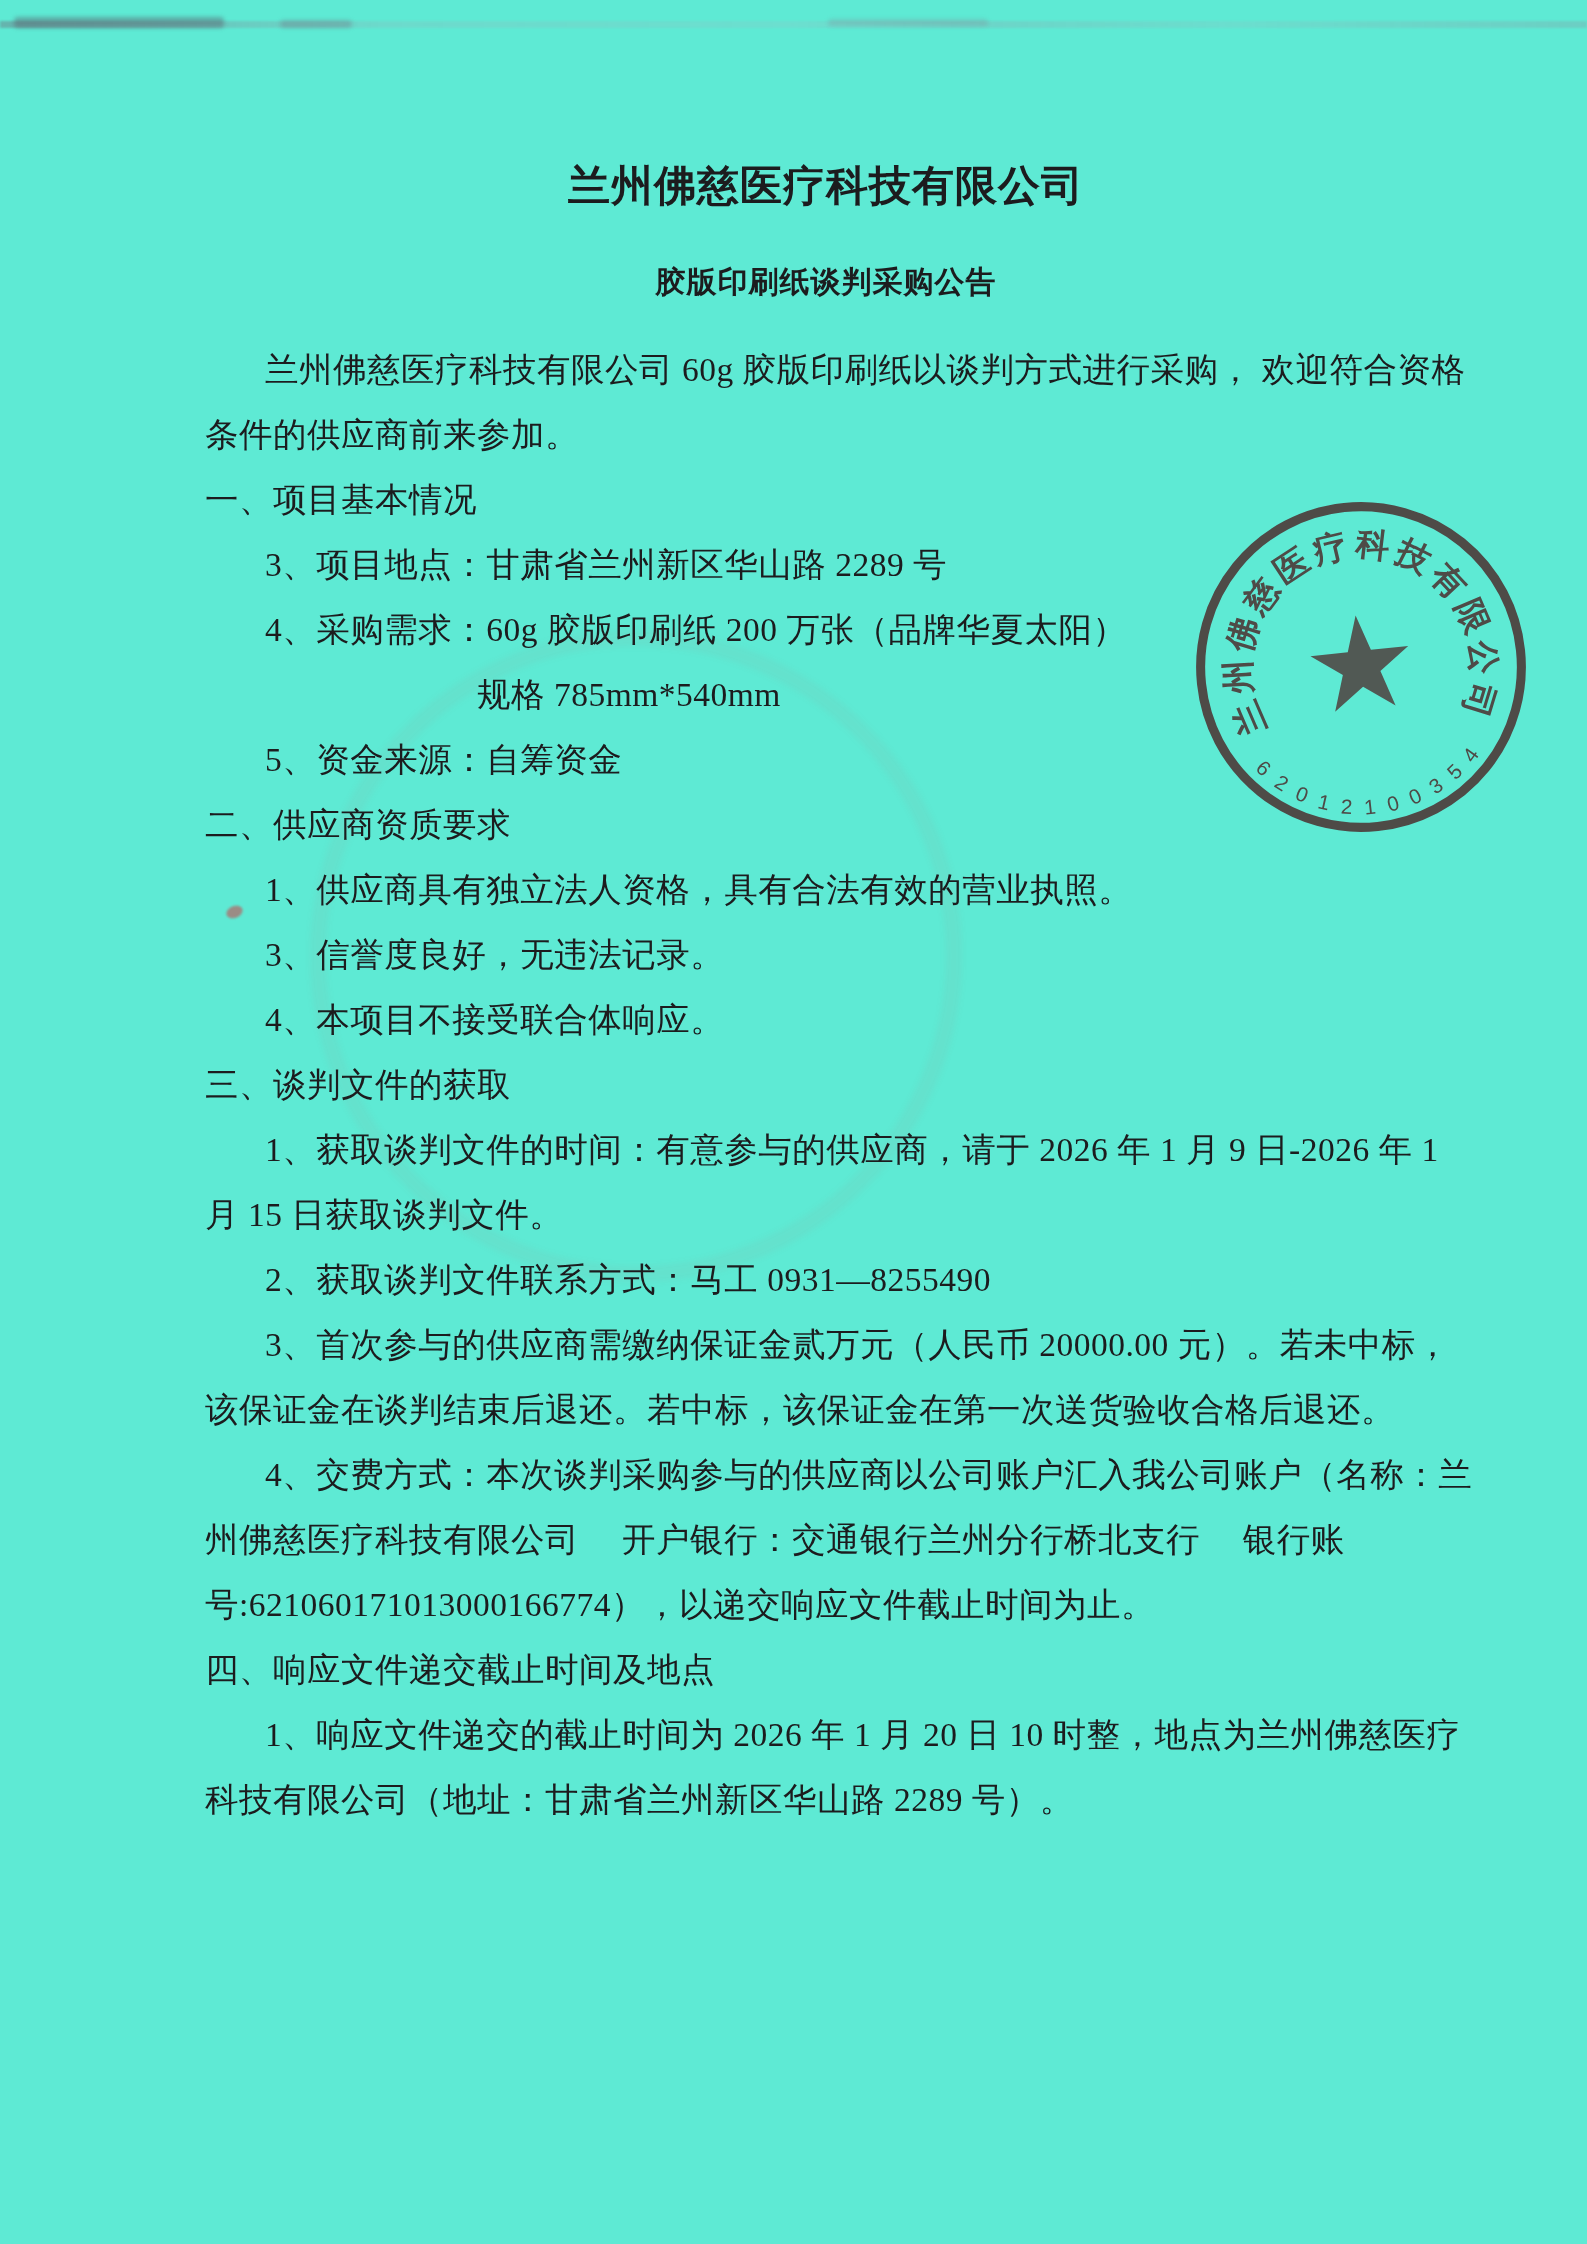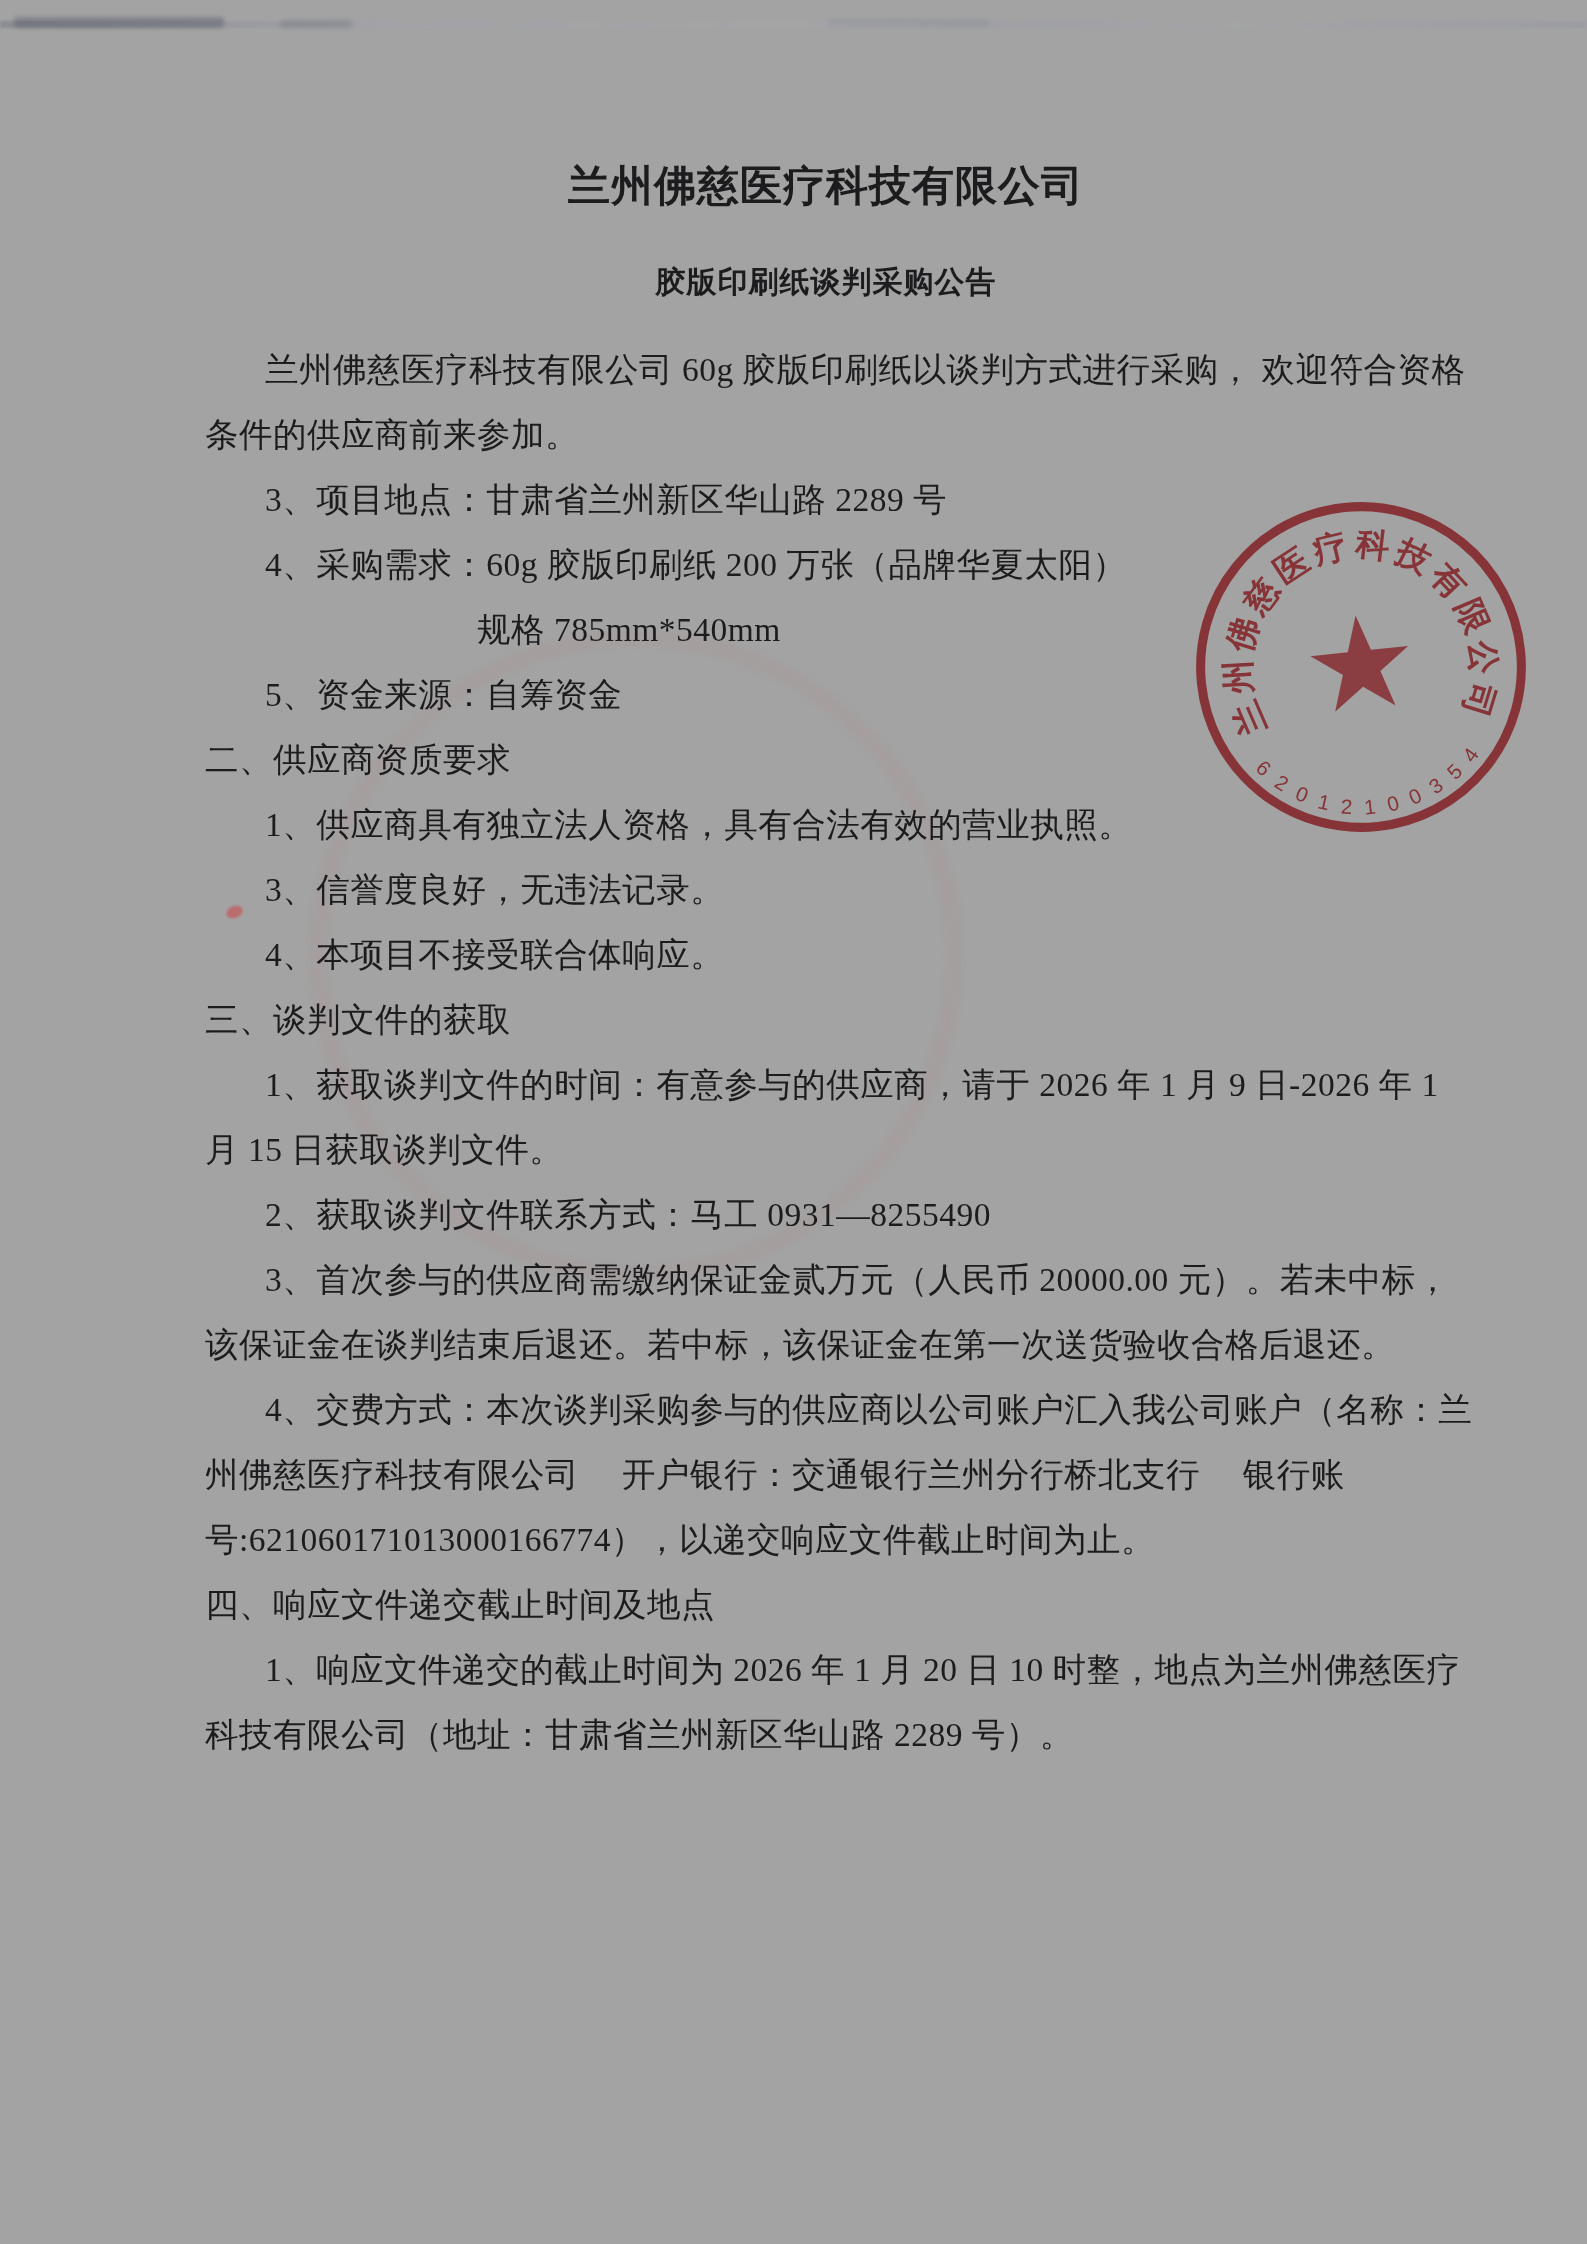--- a/index.html
+++ b/index.html
@@ -1,20 +1,20 @@
 <!DOCTYPE html>
 <html><head>
 <meta charset="utf-8">
 <style>
   html, body { margin:0; padding:0; background:#e8e8e8; }
   .page {
     position:relative;
     width:1587px; height:2244px;
     margin:0 auto;
-    background:#a3a3a3;
+    background:#5eead4;
     overflow:hidden;
     font-family:"Liberation Serif","DejaVu Serif",serif;
     color:#1c1c1e;
   }
   
   .scan-line {
     position:absolute; left:0; top:21px; width:100%; height:7px;
     background:linear-gradient(to right,
       rgba(110,115,128,0.45), rgba(160,165,178,0.22) 24%,
       rgba(172,176,188,0.18) 50%, rgba(150,155,168,0.26) 62%,
@@ -76,20 +76,21 @@
   <div class="smudge-c"></div>
   <div class="ghost-ring"></div>
   <div class="red-dot"></div>
 
   <h1 class="title1">兰州佛慈医疗科技有限公司</h1>
   <h2 class="title2">胶版印刷纸谈判采购公告</h2>
 
   <div class="body">
       <div class="line indent">兰州佛慈医疗科技有限公司 60g 胶版印刷纸以谈判方式进行采购， 欢迎符合资格</div>
       <div class="line flush">条件的供应商前来参加。</div>
+      <div class="line flush">一、项目基本情况</div>
       <div class="line indent">3、项目地点：甘肃省兰州新区华山路 2289 号</div>
       <div class="line indent">4、采购需求：60g 胶版印刷纸 200 万张（品牌华夏太阳）</div>
       <div class="line spec">规格 785mm*540mm</div>
       <div class="line indent">5、资金来源：自筹资金</div>
       <div class="line flush">二、供应商资质要求</div>
       <div class="line indent">1、供应商具有独立法人资格，具有合法有效的营业执照。</div>
       <div class="line indent">3、信誉度良好，无违法记录。</div>
       <div class="line indent">4、本项目不接受联合体响应。</div>
       <div class="line flush">三、谈判文件的获取</div>
       <div class="line indent">1、获取谈判文件的时间：有意参与的供应商，请于 2026 年 1 月 9 日-2026 年 1</div>

